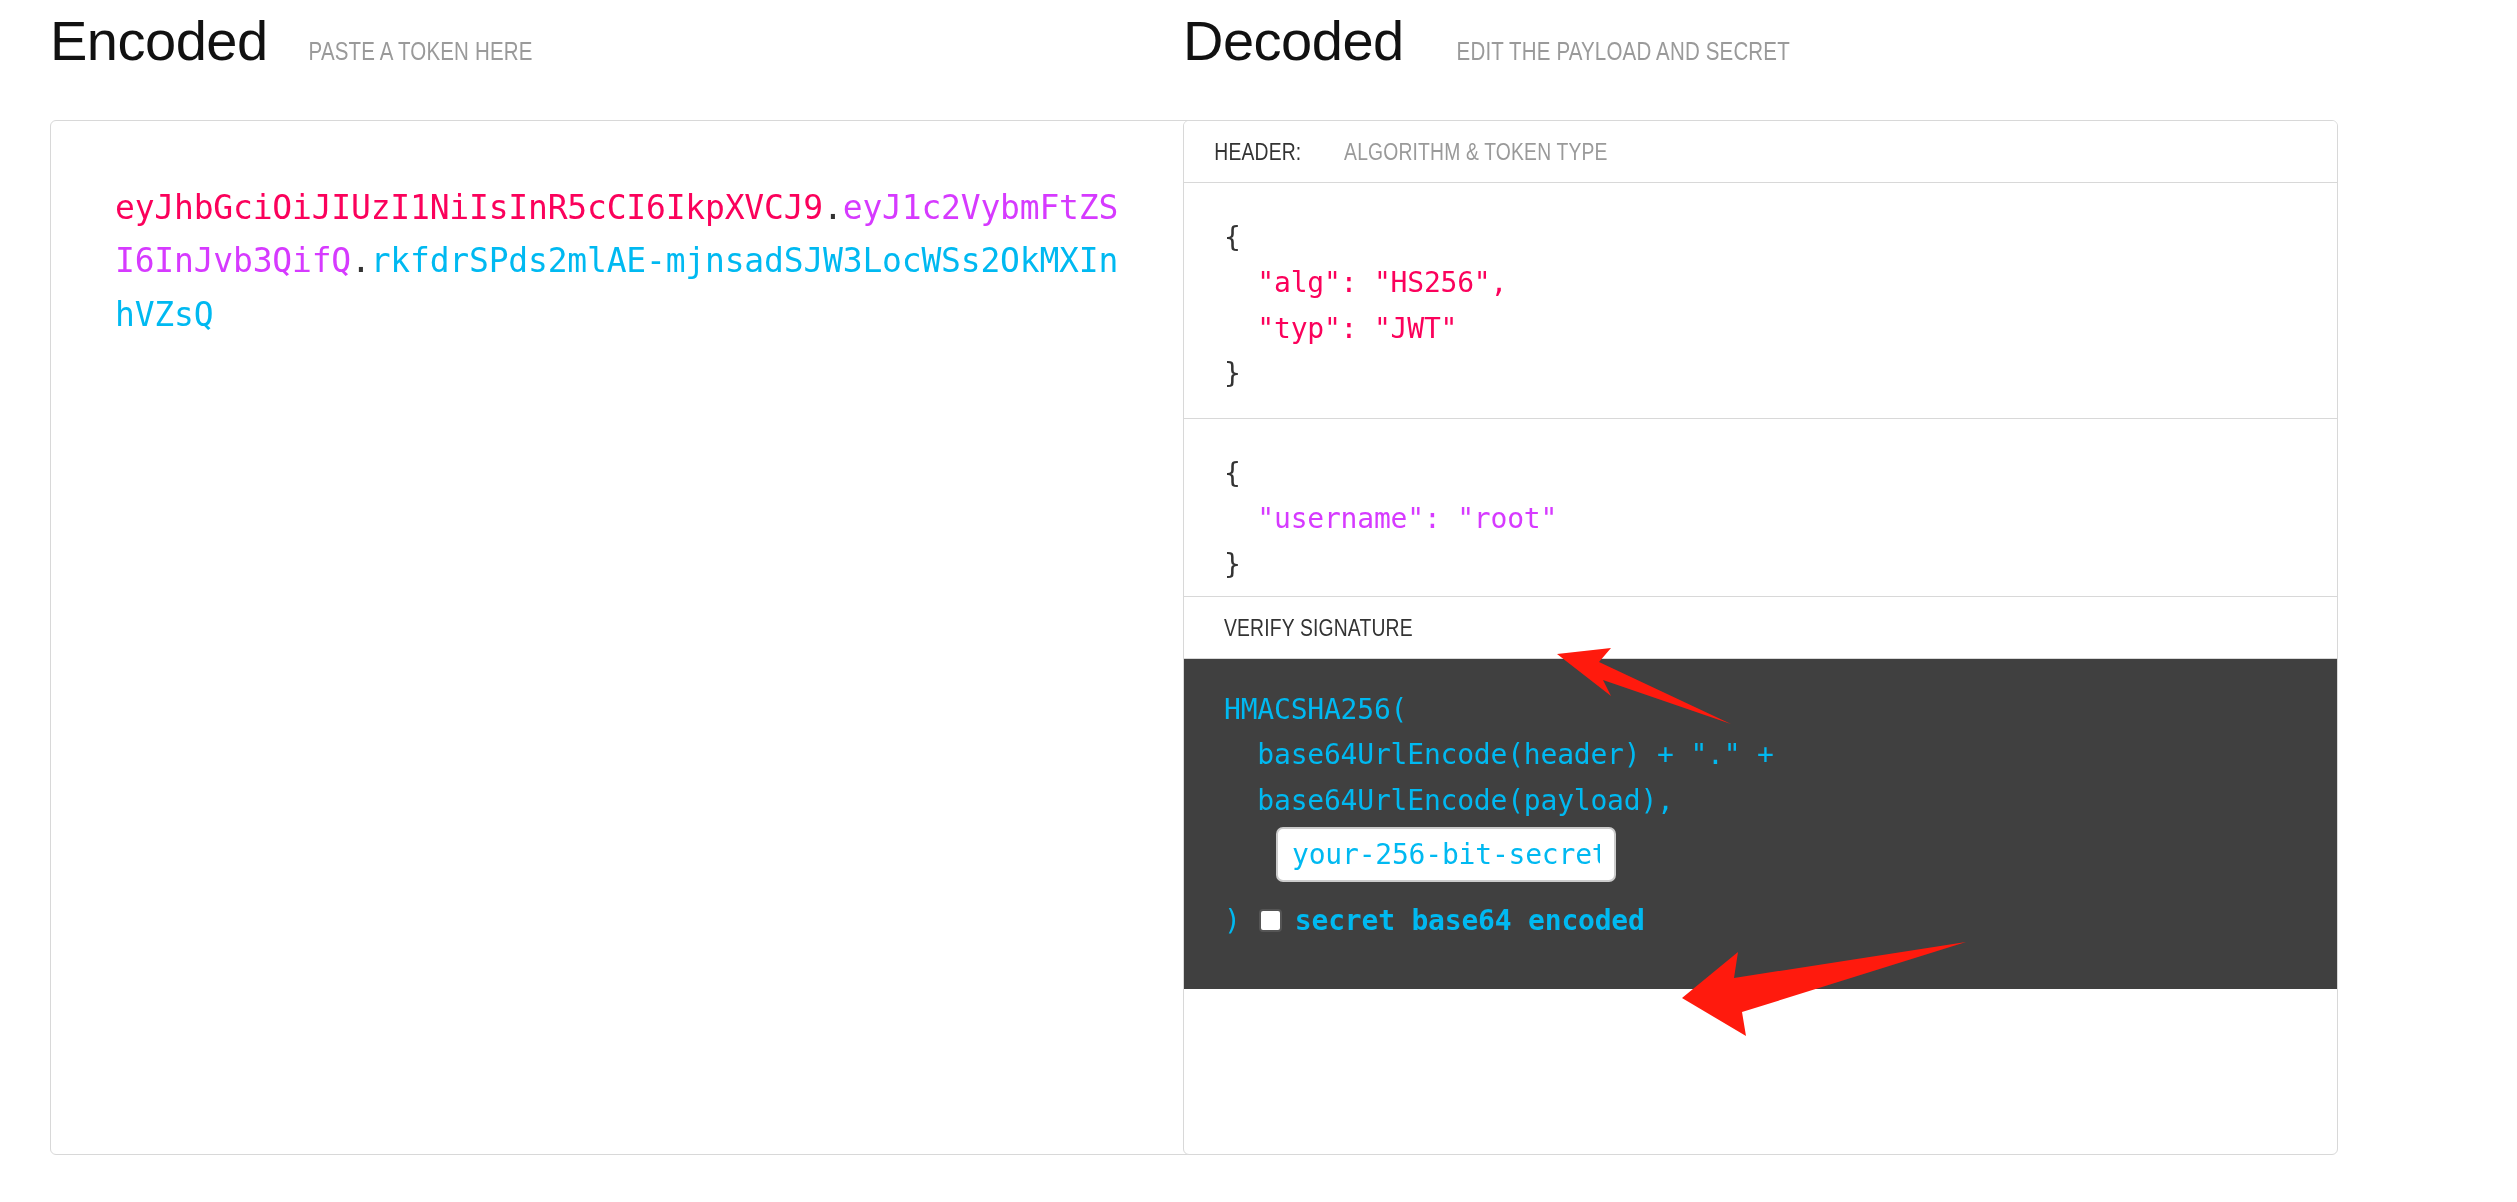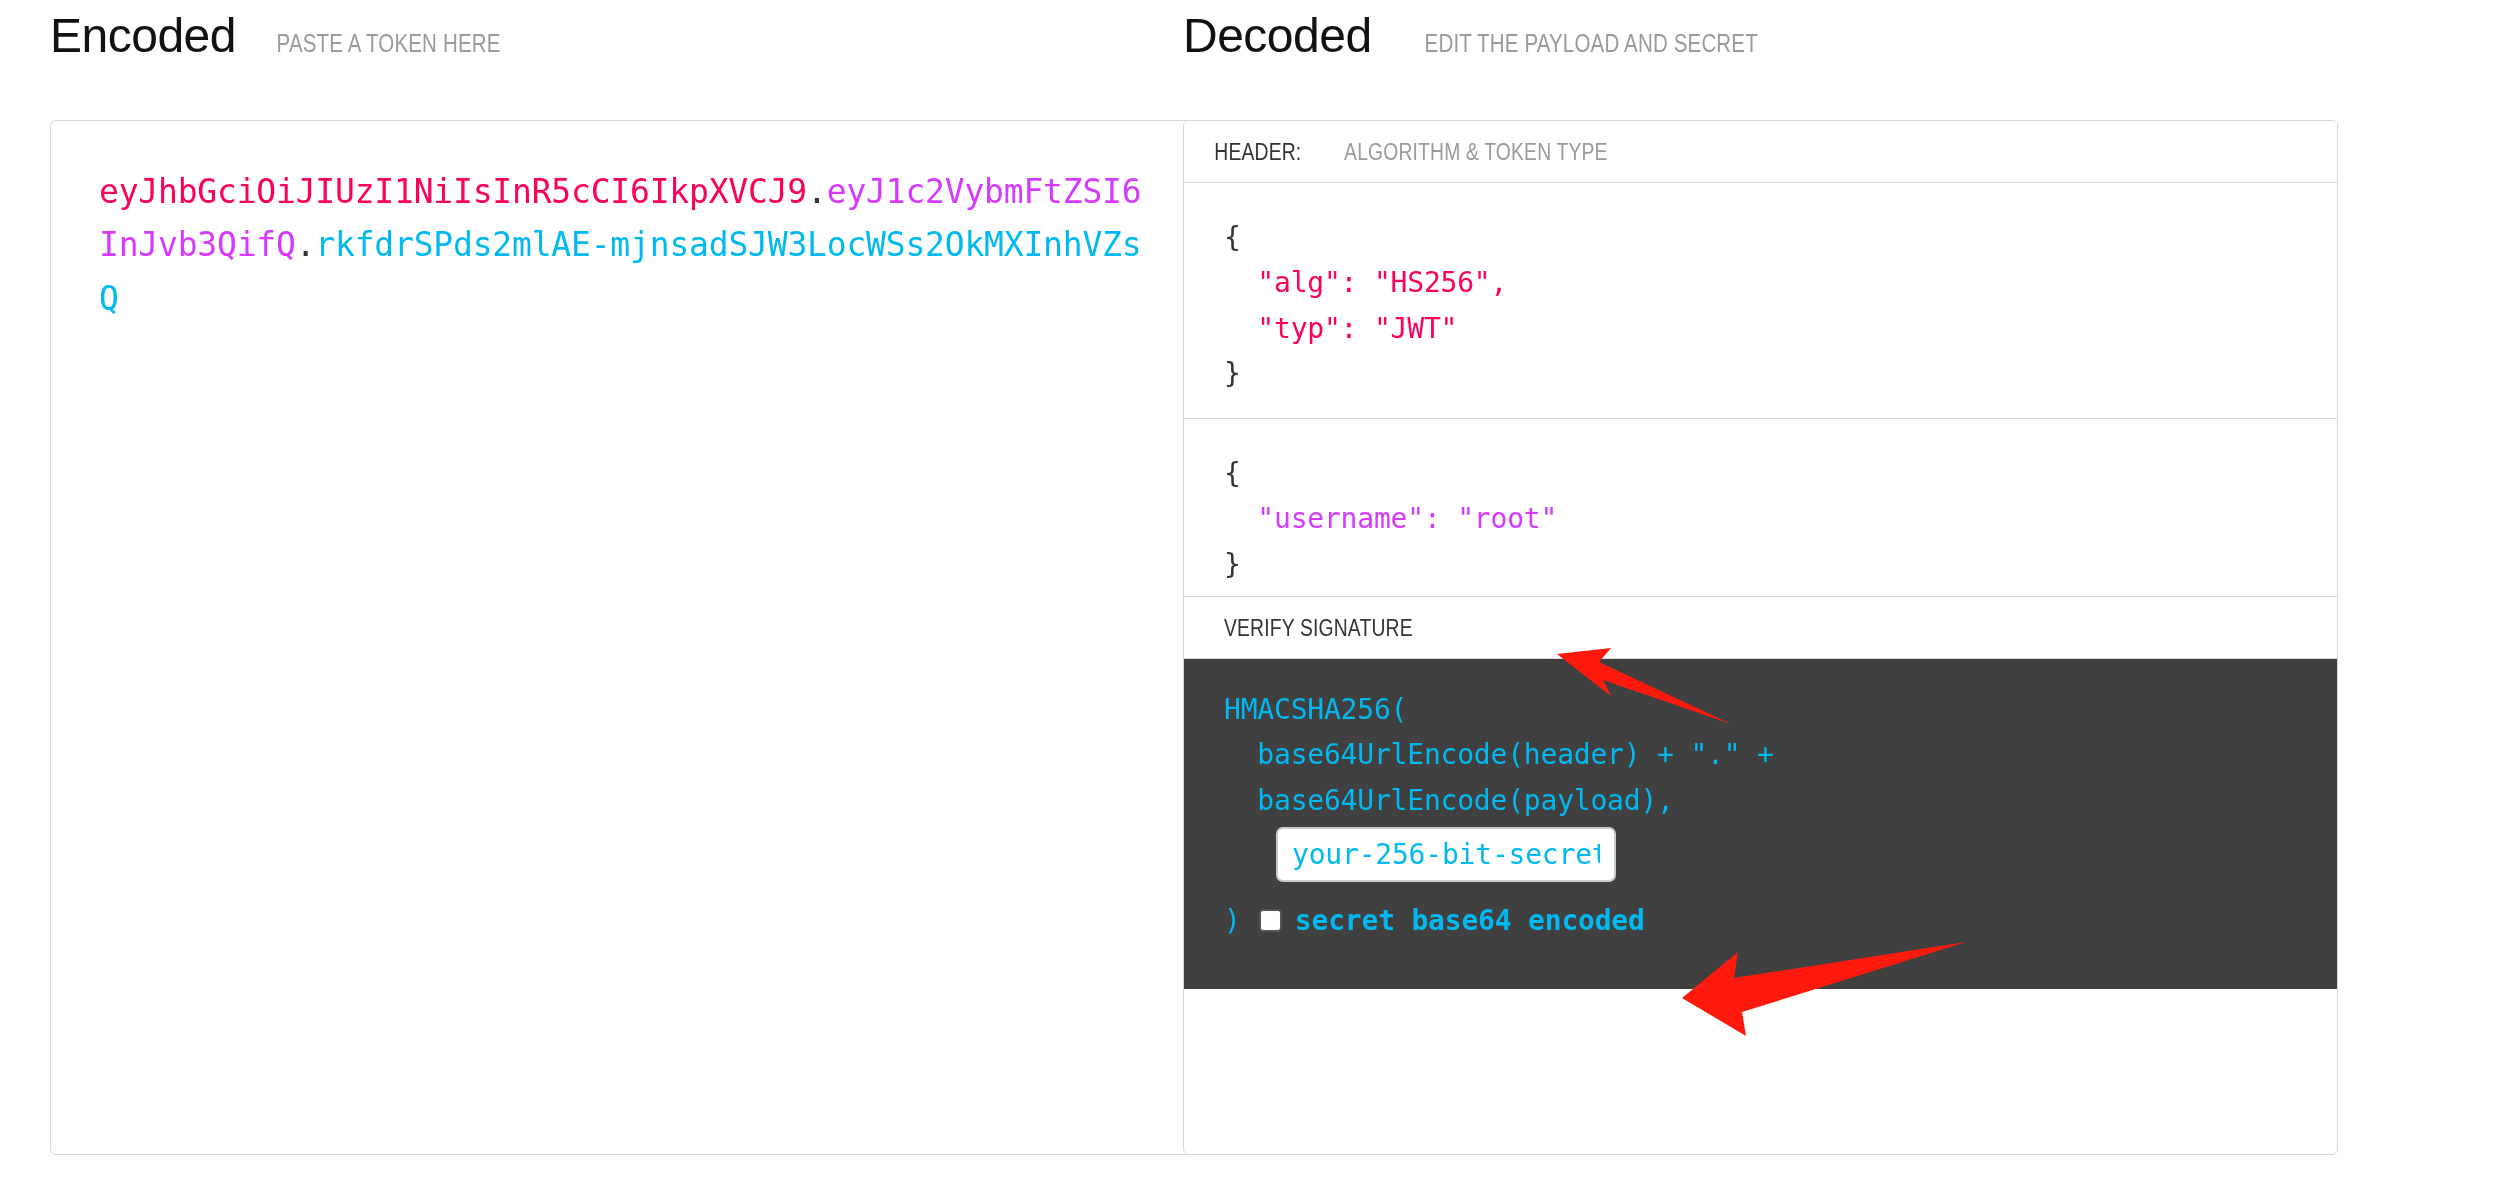--- a/index.html
+++ b/index.html
@@ -27,21 +27,21 @@
 
   
   .section-heading {
     display: flex;
     align-items: baseline;
     margin: 0;
     padding: 10px 0 0 0;
     white-space: nowrap;
   }
   .heading-title {
-    font-size: 48px;
+    font-size: 56px;
     font-weight: 400;
     color: #111111;
     letter-spacing: -0.5px;
     line-height: 1.1;
     font-stretch: semi-condensed;
   }
   .heading-sub {
     font-size: 25px;
     font-weight: 400;
     color: #9a9a9a;
@@ -67,21 +67,21 @@
     width: 1150px;
     height: 1035px;
     padding: 44px 48px;
   }
   .token-text {
     font-family: "DejaVu Sans Mono", "Liberation Mono", monospace;
     font-size: 33px;
     line-height: 1.62;
     word-break: break-all;
     letter-spacing: -0.2px;
-    margin: 0;
+    margin: 16px;
   }
   .tok-header    { color: #fb015b; }
   .tok-payload   { color: #d63aff; }
   .tok-signature { color: #00b9f1; }
   .tok-dot       { color: #333333; }
 
   
   #decoded-panel {
     position: absolute;
     left: 0;

